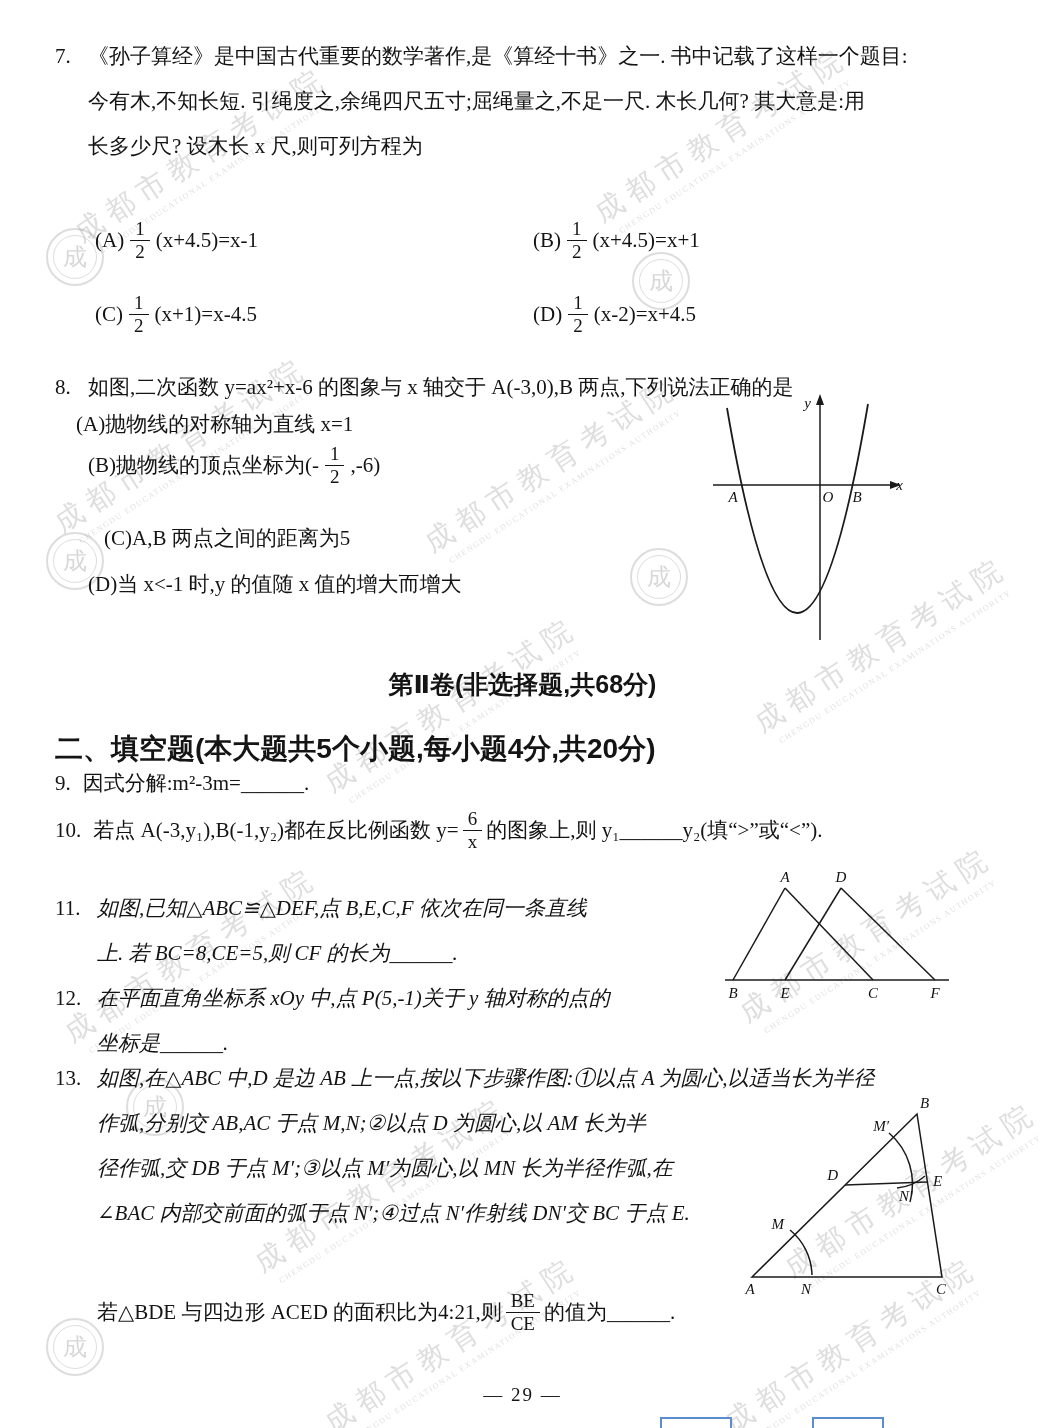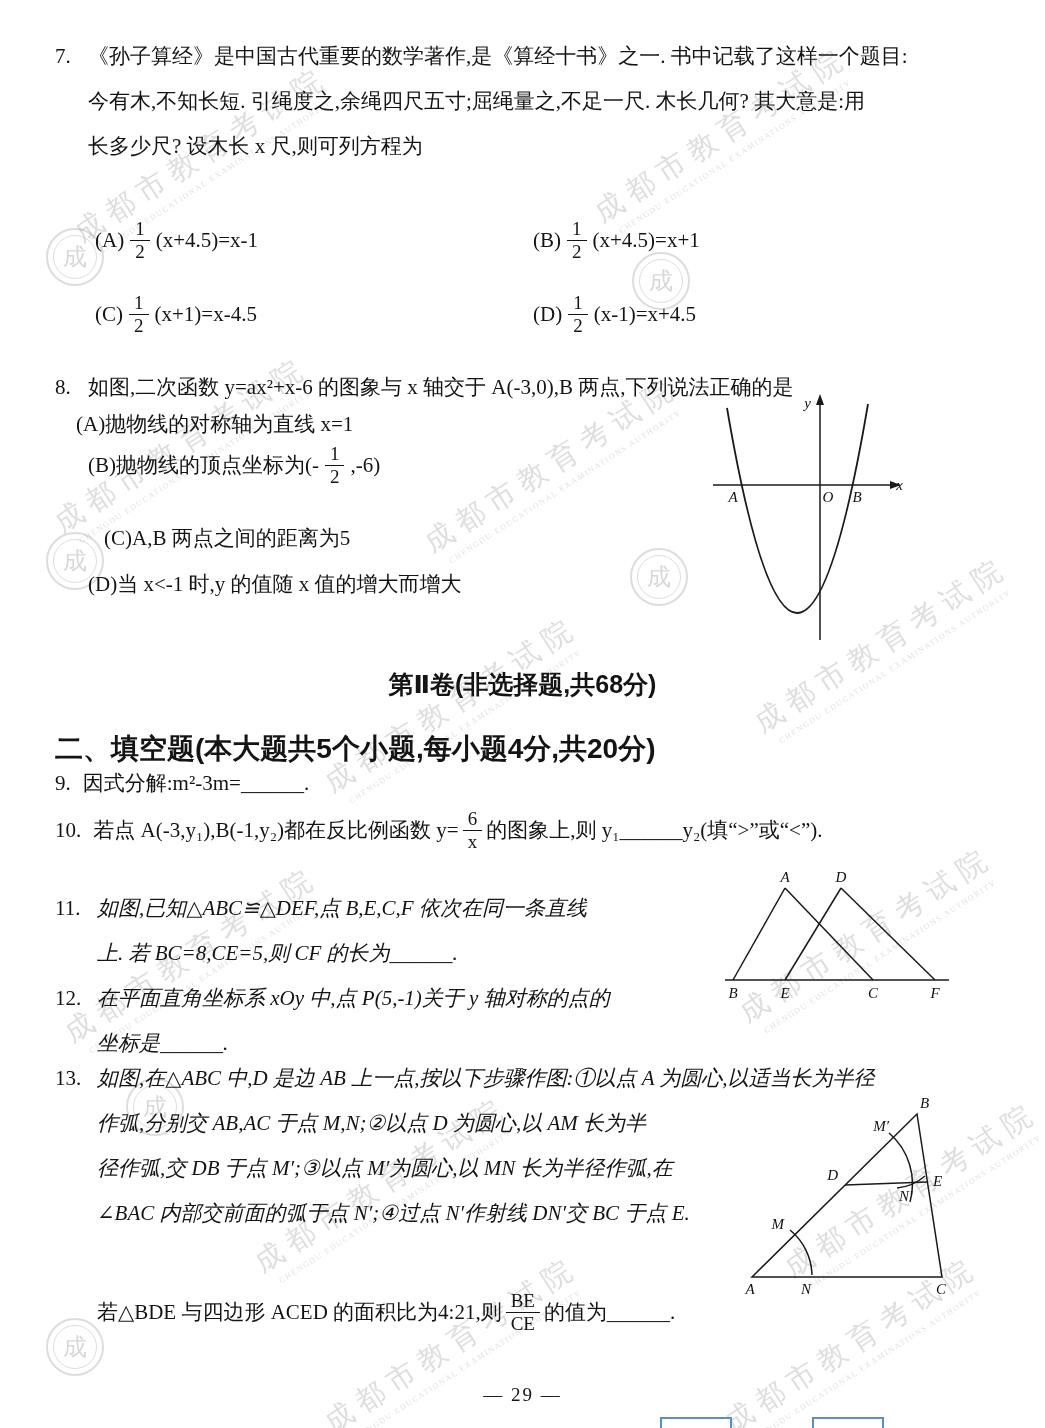--- a/index.html
+++ b/index.html
@@ -184,21 +184,21 @@
       <span class="fden">2</span>
     </span>
     <span>(x+1)=x-4.5</span>
   </div>
   <div class="opt" style="left:533px;top:292px;">
     <span>(D)</span>
     <span class="frac">
       <span class="fnum">1</span>
       <span class="fden">2</span>
     </span>
-    <span>(x-1)=x+4.5</span>
+    <span>(x-2)=x+4.5</span>
   </div>
 
   <div class="q" style="left:55px;top:365px;width:950px;">
     <span class="qnum">8.</span>
     <div class="body33">
       <div class="qline">如图,二次函数 y=ax²+x-6 的图象与 x 轴交于 A(-3,0),B 两点,下列说法正确的是</div>
     </div>
   </div>
 
   <div class="optline" style="left:76px;top:410px;">(A)抛物线的对称轴为直线 x=1</div>

